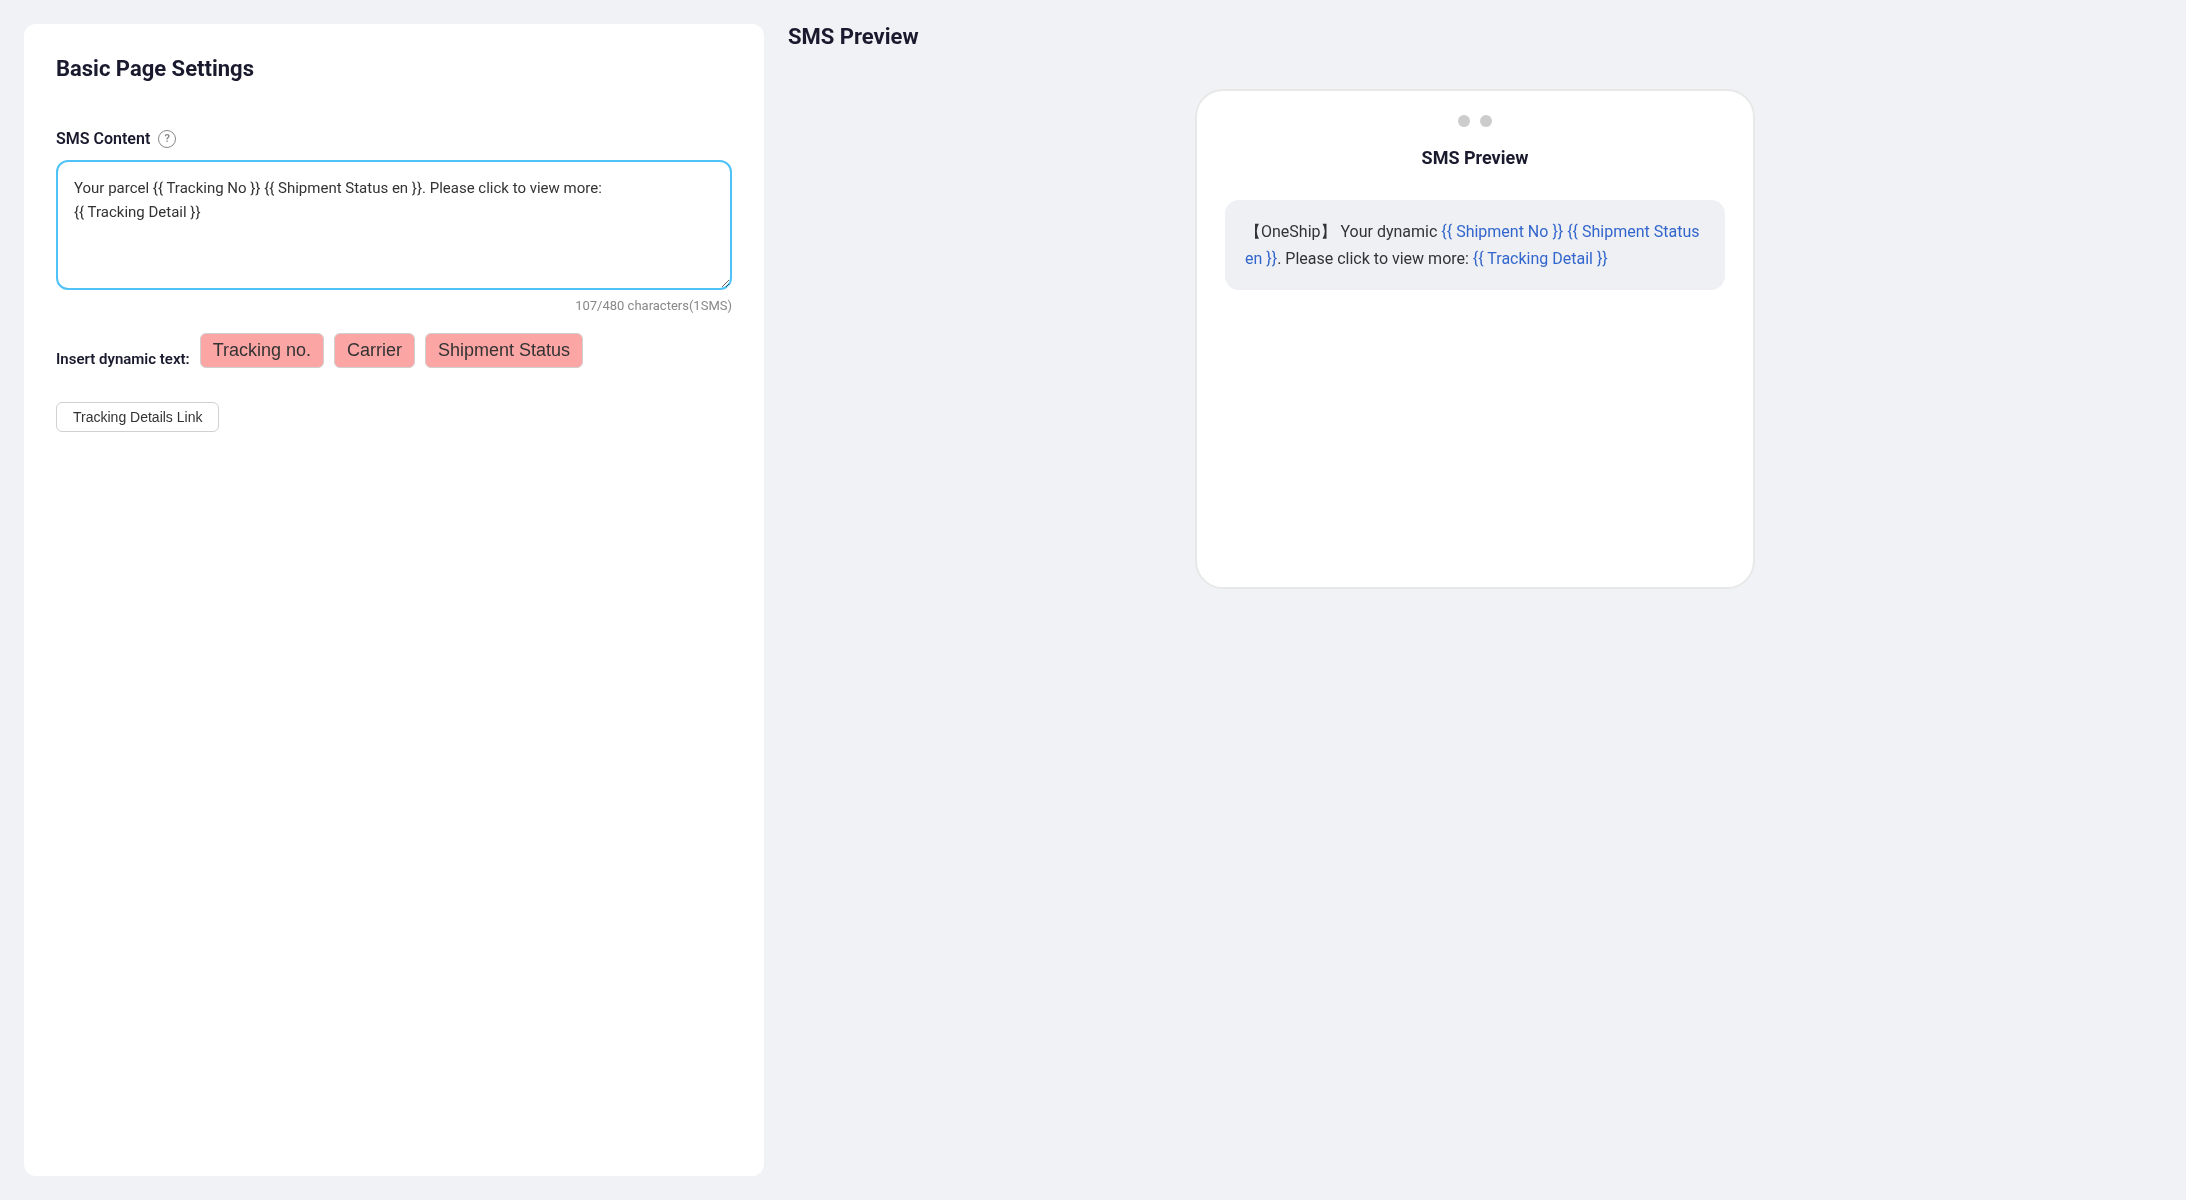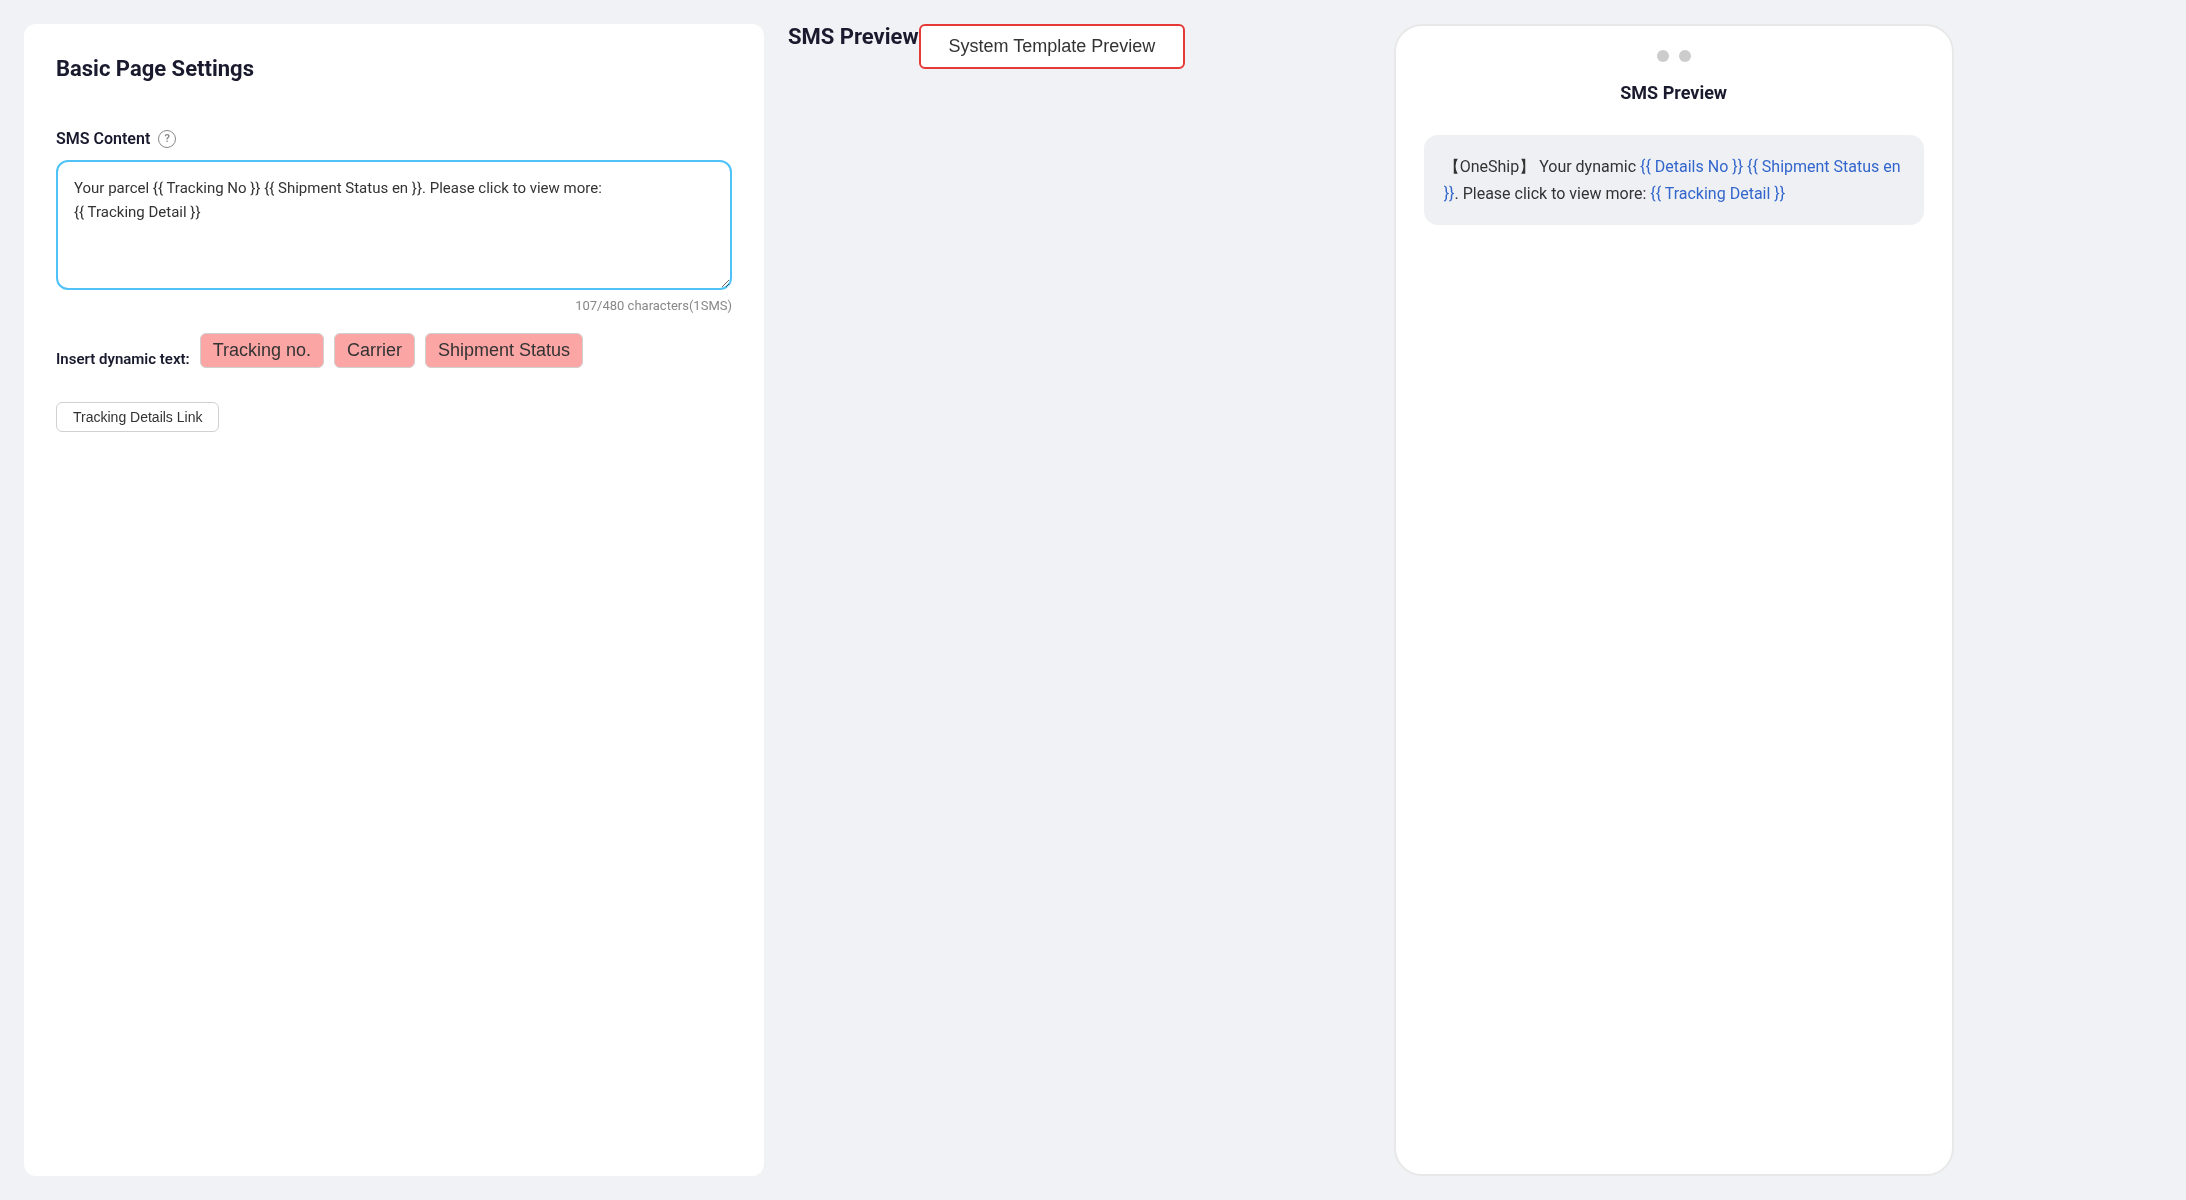--- a/index.html
+++ b/index.html
@@ -24,25 +24,24 @@
       border-radius: 12px;
       padding: 32px;
       width: 740px;
       min-height: 520px;
       flex-shrink: 0;
     }
 
     .right-panel {
       flex: 1;
       display: flex;
-      flex-direction: row;
+      flex-direction: column;
       gap: 0;
       position: relative;
       padding-top: 0;
-      justify-content: flex-end;
     }
 
     .panel-title {
       font-size: 22px;
       font-weight: 700;
       color: #1a1a2e;
       margin-bottom: 48px;
     }
 
     .section-label {
@@ -220,28 +219,27 @@
     <button class="tag-btn">Carrier</button>
     <button class="tag-btn">Shipment Status</button>
   </div>
 
   <button class="tracking-link-btn">Tracking Details Link</button>
 </div>
 
 <div class="right-panel">
   <div class="right-top-bar">
     <div class="sms-preview-title">SMS Preview</div>
-    <button class="system-template-btn">System Template Preview</button>
   </div>
 
   <div class="phone-mockup">
     <div class="phone-dots">
       <div class="phone-dot"></div>
       <div class="phone-dot"></div>
     </div>
 
     <div class="phone-inner-title">SMS Preview</div>
 
     <div class="sms-bubble">
-      <span>【OneShip】 Your dynamic </span><span class="blue-text">{{ Details No }}</span><span> </span><span class="blue-text">{{ Shipment Status en }}</span><span>. Please click to view more: </span><span class="blue-text">{{ Tracking Detail }}</span>
+      <span>【OneShip】 Your dynamic </span><span class="blue-text">{{ Shipment No }}</span><span> </span><span class="blue-text">{{ Shipment Status en }}</span><span>. Please click to view more: </span><span class="blue-text">{{ Tracking Detail }}</span>
     </div>
   </div>
 </div>
 
 </body></html>

